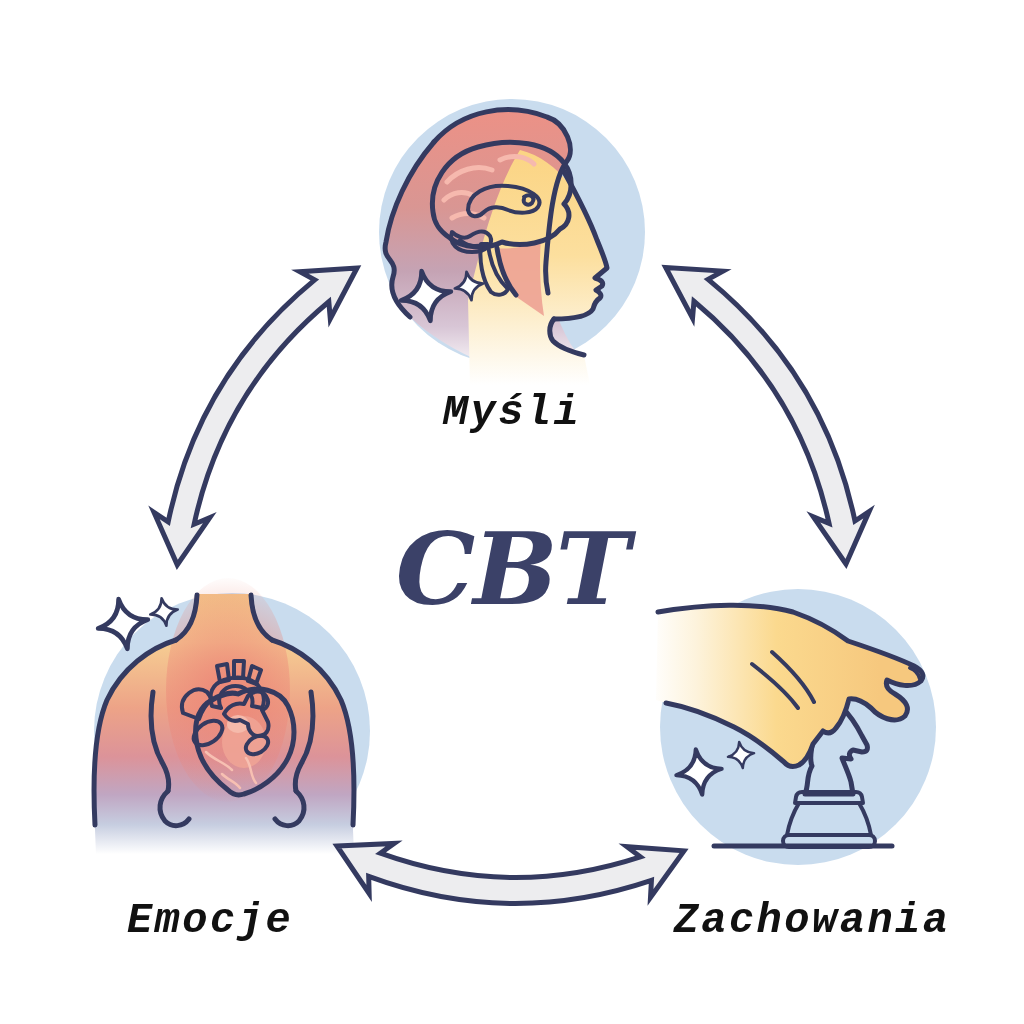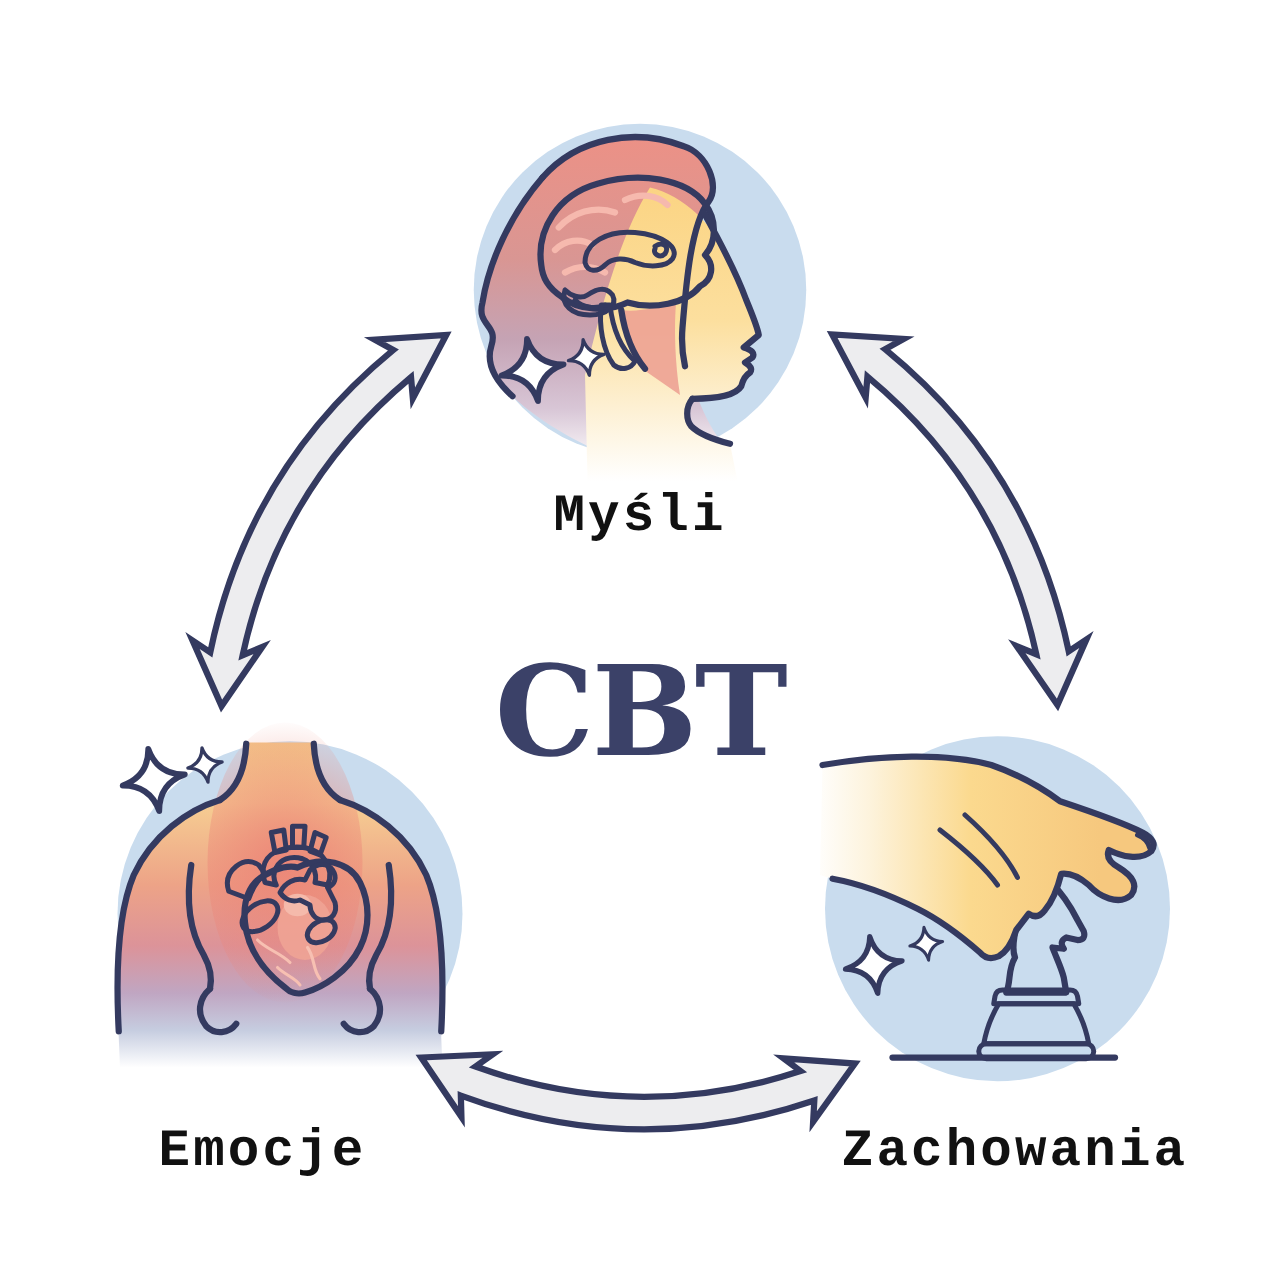--- a/index.html
+++ b/index.html
@@ -1,17 +1,17 @@
 <!DOCTYPE html>
 <html style="--background: #ffffff; --outline: #343a60; --circle-bg: #c9dcee; --arrow-fill: #ededef; --label-black: #111111; --cbt-navy: #3b4168; --hair-salmon: #ec9186; --brain-pink: #f0a095; --brain-light: #f5b5ab; --face-yellow: #fbd78c; --body-mauve: #c5a3b4; --heart-red: #e4756a; --heart-red-light: #f0a595; --vessel-blue: #2e9cd8; --flap-pink: #fbdcd4; --hand-yellow: #fbd98e; --knight-white: #ffffff; --base-pink: #d7685c; --sparkle-white: #ffffff;"><head>
 <meta charset="utf-8">
 <style>
   html,body{margin:0;padding:0;background:#ffffff;}
   .stage{position:relative;width:1024px;height:984px;background:var(--background,#fff);overflow:hidden;
-         font-family:"DejaVu Sans",sans-serif;}
+         font-family:"DejaVu Sans",sans-serif;font-style:italic;}
   svg{display:block;}
   
   .ol      {stroke:var(--outline);stroke-width:5;fill:none;stroke-linecap:round;stroke-linejoin:round;}
   .ol-thin {stroke:var(--outline);stroke-width:4;fill:none;stroke-linecap:round;stroke-linejoin:round;}
   .node-bg {fill:var(--circle-bg);}
   .label-txt{font-family:"Liberation Mono","DejaVu Sans Mono",monospace;font-weight:bold;
              font-size:42px;letter-spacing:2.5px;fill:var(--label-black);}
   .cbt-txt {font-family:"DejaVu Serif","Liberation Serif",serif;font-weight:bold;
             font-size:100px;letter-spacing:-2px;fill:var(--cbt-navy);}
   .sparkle {fill:var(--sparkle-white);stroke:var(--outline);stroke-width:4.5;stroke-linejoin:round;}

